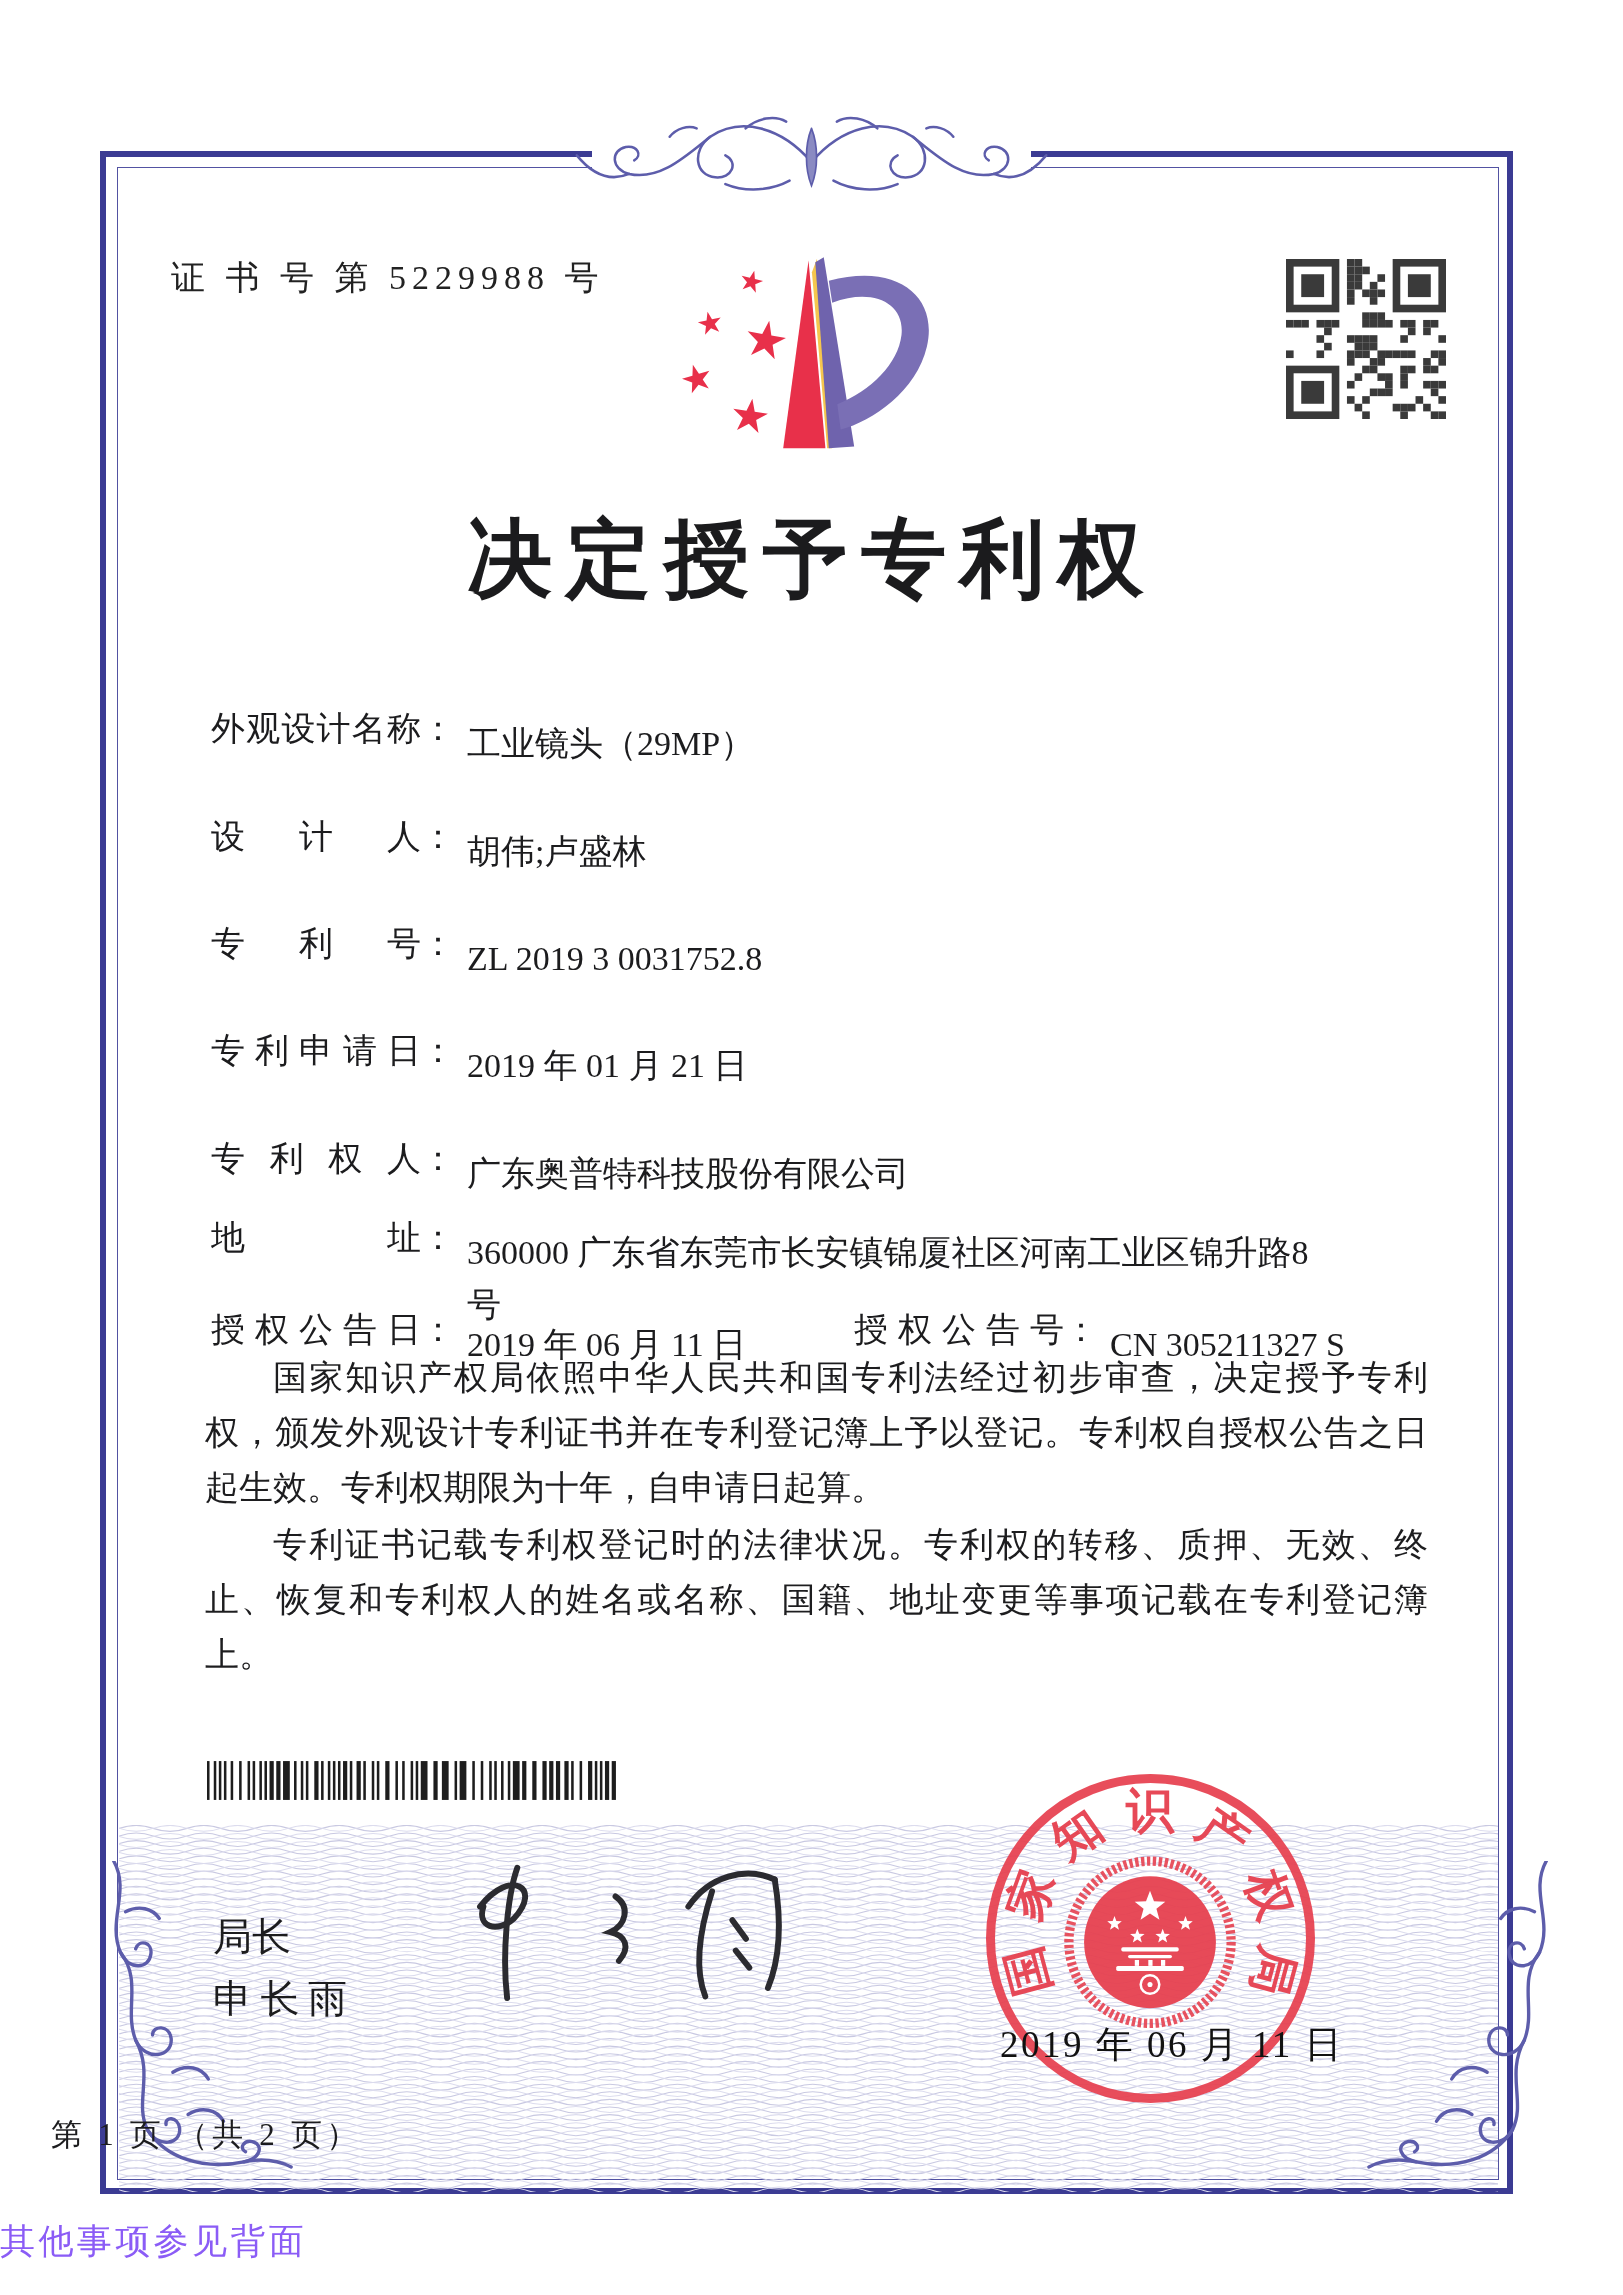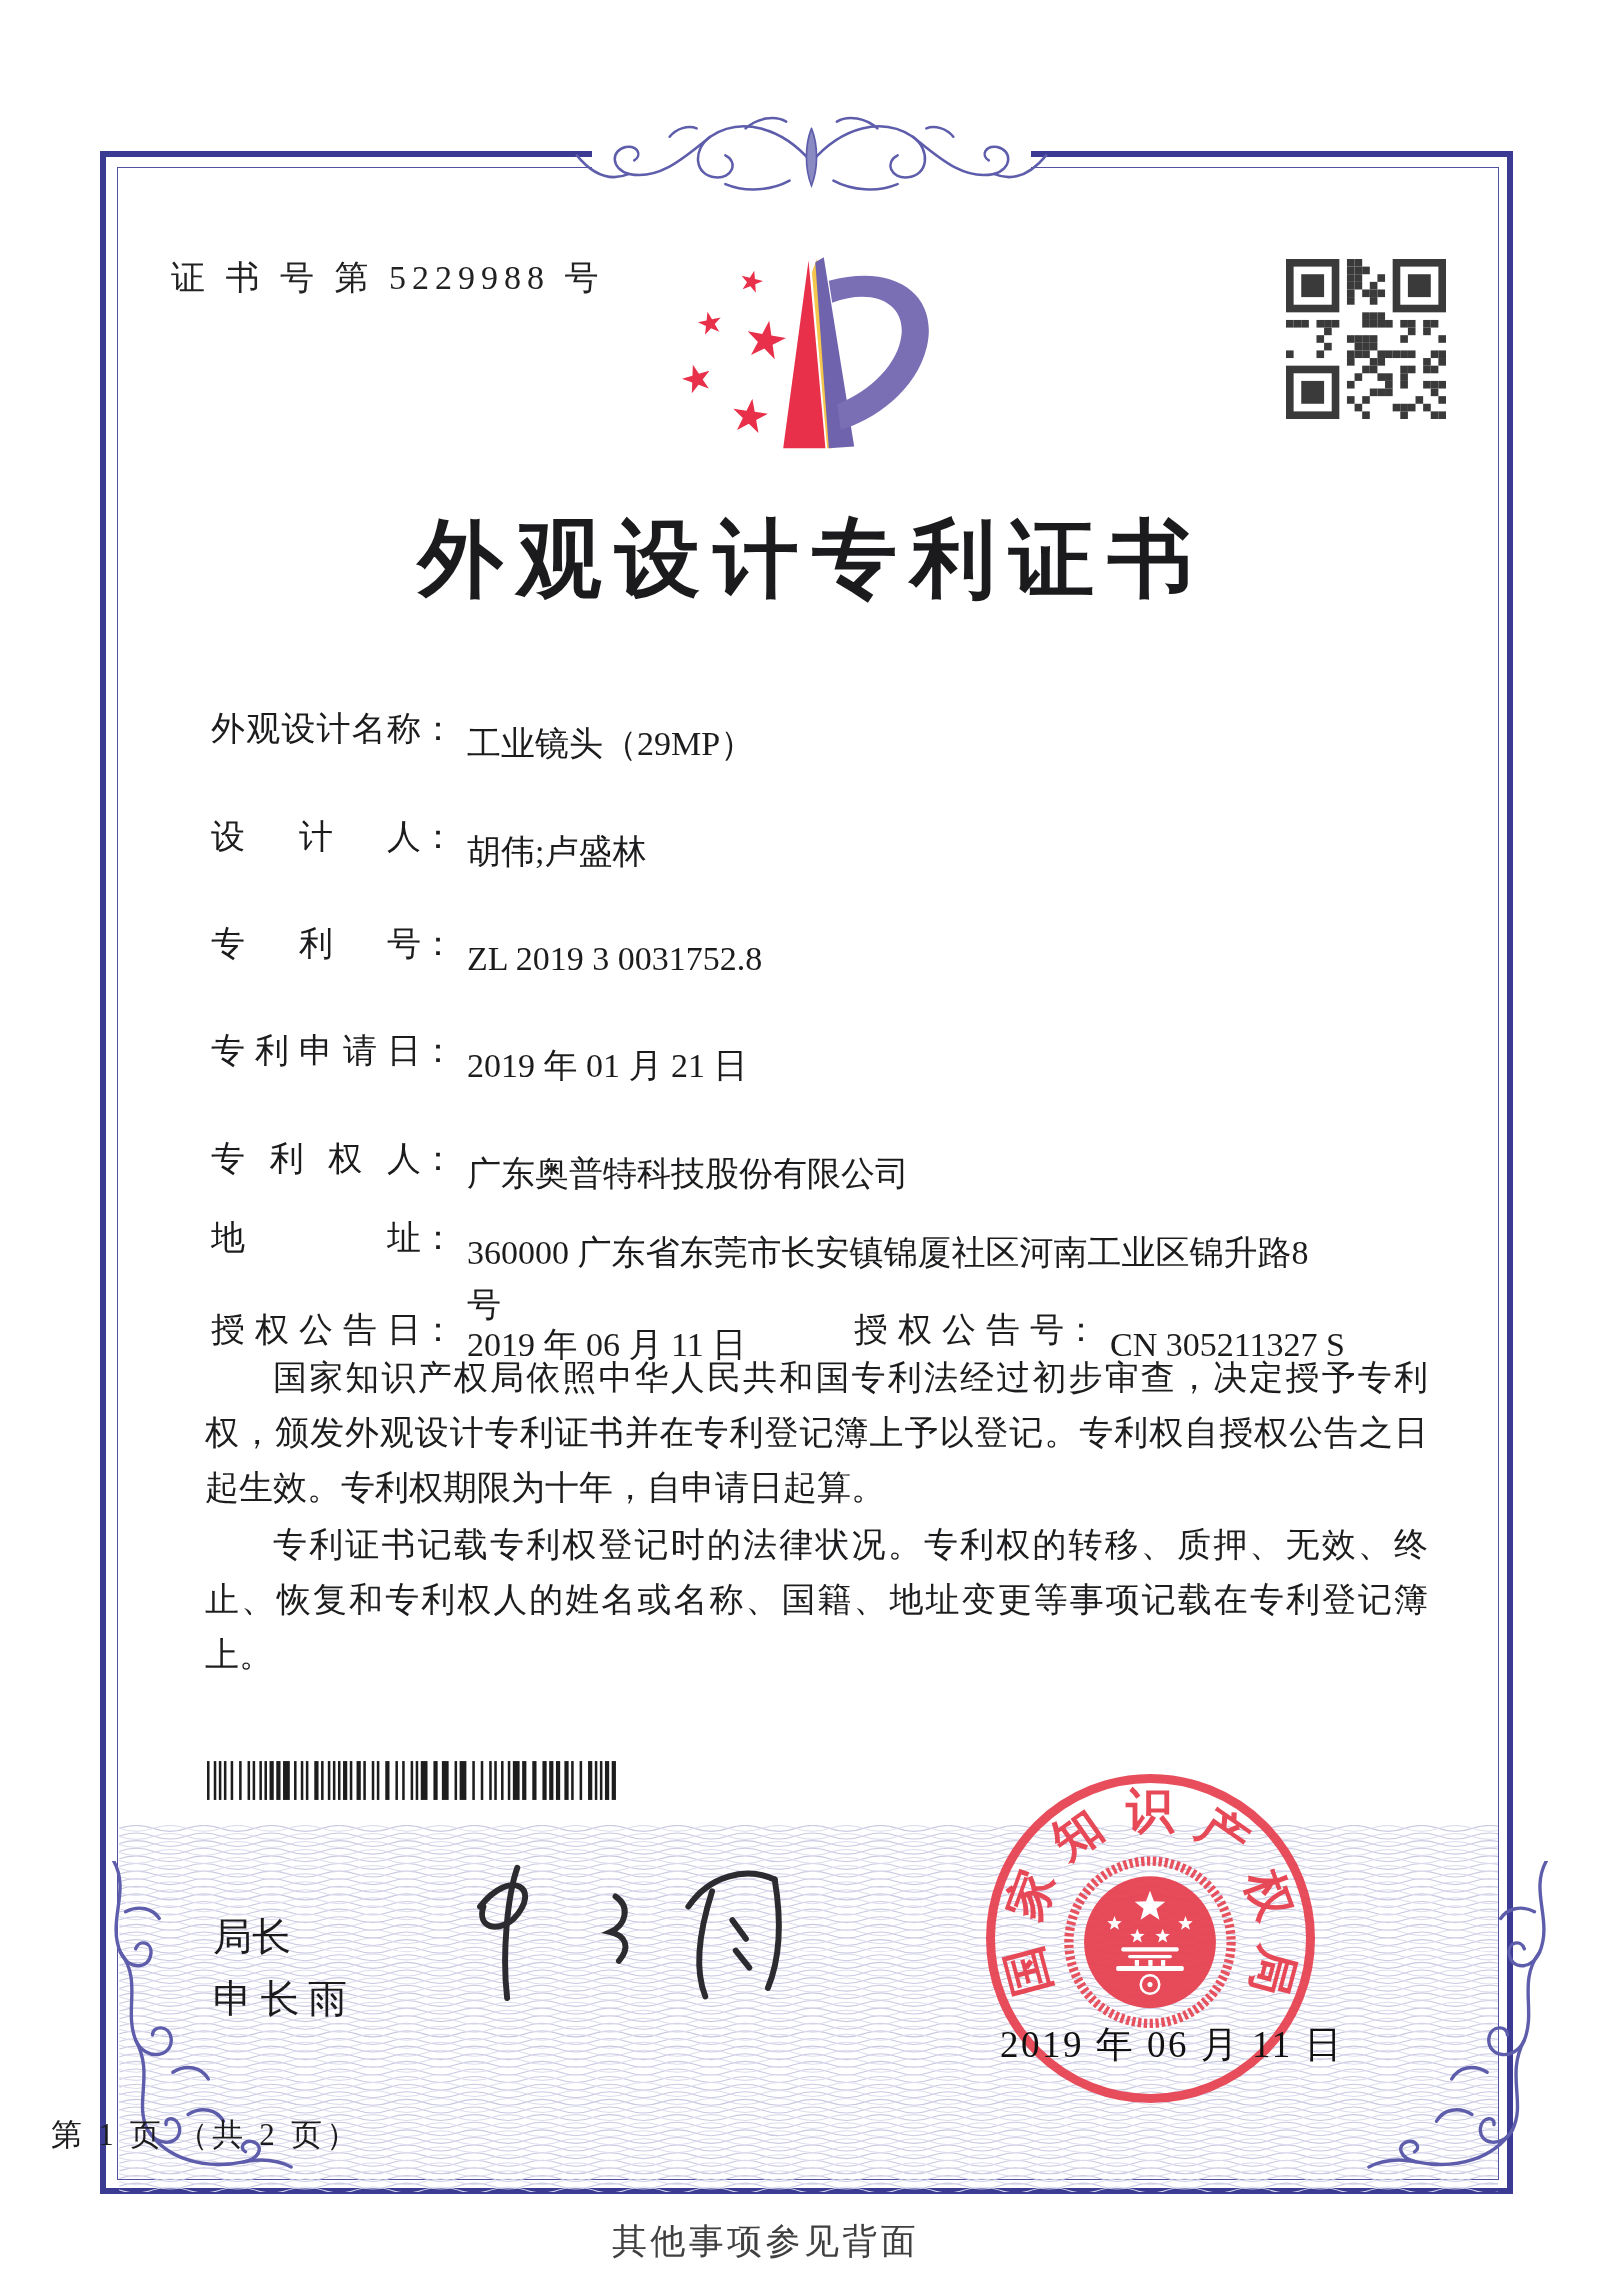--- a/index.html
+++ b/index.html
@@ -34,21 +34,21 @@
   .sig{left:436px;top:1854px;z-index:5;}
   
   .seal{left:981px;top:1769px;width:338px;height:338px;z-index:6;}
   .seal-ring{position:absolute;left:5px;top:5px;width:311px;height:311px;border:9.3px solid #e6404f;
              border-radius:50%;opacity:.93;}
   .seal-char{position:absolute;font-size:48px;font-weight:bold;color:#e6404f;opacity:.95;
              font-family:"Liberation Serif","DejaVu Serif",serif;transform-origin:center;}
   .seal-date{left:1000px;top:2020px;font-size:37px;letter-spacing:2.5px;color:#111;z-index:7;}
   
   .page-info{left:51px;top:2114px;width:1404px;text-align:left;font-size:31px;letter-spacing:4.2px;z-index:5;}
-  .back-note{left:0;top:2218px;width:1531px;text-align:center;font-size:35px;letter-spacing:3.4px;color:#404040;}
+  .back-note{left:0;top:2218px;width:1531px;font-size:35px;letter-spacing:3.4px;color:#8b5cf6;}
   
   .orn-top{left:568px;top:103px;}
   .orn-bl{left:95px;top:1861px;}
   .orn-br{left:1362px;top:1861px;transform:scaleX(-1);}
   .logo{left:675px;top:247px;}
   .qr{left:1286px;top:259px;}
   .z2{z-index:2}.z3{z-index:3}
 </style>
 </head>
 <body>
@@ -325,21 +325,21 @@
       <rect x="9" y="9" width="45" height="45" fill="#ffffff"></rect>
       <rect x="18" y="18" width="27" height="27" fill="#3a3a3a"></rect>
       <rect x="126" y="0" width="63" height="63" fill="#3a3a3a"></rect>
       <rect x="135" y="9" width="45" height="45" fill="#ffffff"></rect>
       <rect x="144" y="18" width="27" height="27" fill="#3a3a3a"></rect>
       <rect x="0" y="126" width="63" height="63" fill="#3a3a3a"></rect>
       <rect x="9" y="135" width="45" height="45" fill="#ffffff"></rect>
       <rect x="18" y="144" width="27" height="27" fill="#3a3a3a"></rect>
     </svg>
 
-  <div class="abs title z3">外观设计专利证书</div>
+  <div class="abs title z3">决定授予专利权</div>
 
   <div class="frow z3" style="top:706px">
     <span class="flabel js-spread">
         <span>外</span>
         <span>观</span>
         <span>设</span>
         <span>计</span>
         <span>名</span>
         <span>称</span>
       </span><span class="fcolon">：</span><span class="fvalue">工业镜头（29MP）</span>

